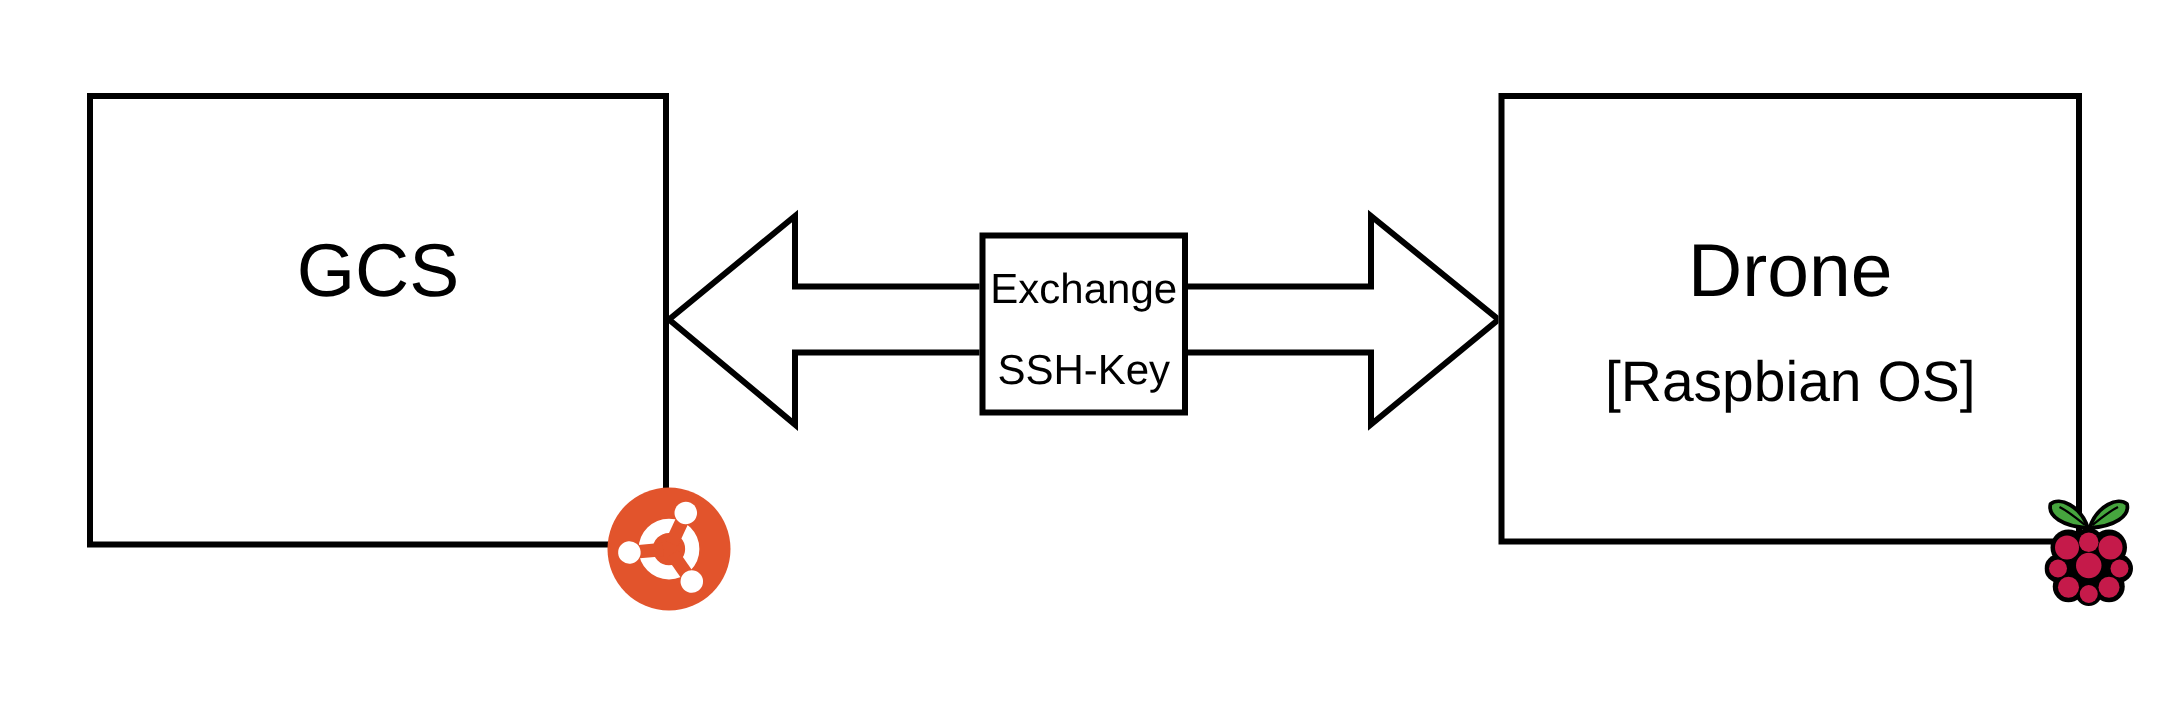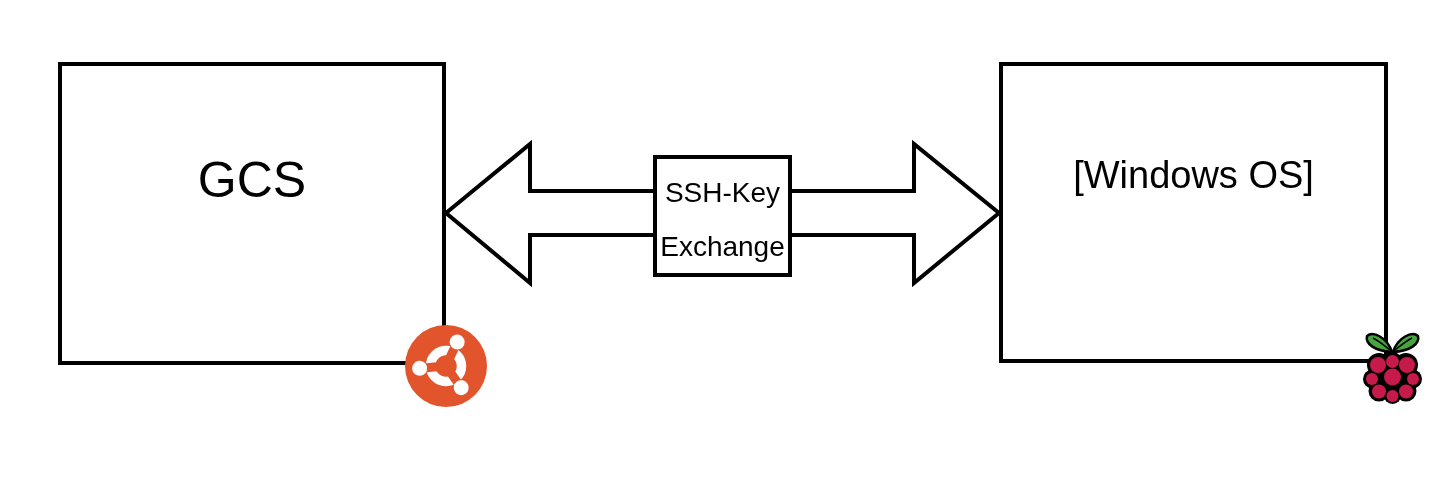--- a/index.html
+++ b/index.html
@@ -33,26 +33,27 @@
 
   <svg class="arrow-svg" viewBox="0 0 1443 483" xmlns="http://www.w3.org/2000/svg">
     <path d="M430,213 L514,144 L514,191 L898,191 L898,144 L983,213 L898,283 L898,235 L514,235 L514,283 Z" fill="#FFFFFF" stroke="#000000" stroke-width="4" stroke-linejoin="miter"></path>
   </svg>
 
   <div class="node node-gcs">
     <div class="node-title">GCS</div>
   </div>
 
   <div class="node node-drone">
-    <div class="node-subtitle">[Windows OS]</div>
+    <div class="node-title">Drone</div>
+    <div class="node-subtitle">[Raspbian OS]</div>
   </div>
 
   <div class="link-label">
+    <div class="link-label-line">Exchange</div>
     <div class="link-label-line">SSH-Key</div>
-    <div class="link-label-line">Exchange</div>
   </div>
 
   <svg class="os-logo ubuntu-logo" viewBox="0 0 84 84" xmlns="http://www.w3.org/2000/svg">
     <circle cx="42" cy="42" r="41" fill="#E2542C"></circle>
     <circle cx="42" cy="42" r="15.5" fill="none" stroke="#FFFFFF" stroke-width="9.5"></circle>
     <g stroke-width="9" stroke="#E2542C">
       <g transform="rotate(-65 42 42)">
           <line x1="46" y1="42" x2="64" y2="42"></line>
         </g>
       <g transform="rotate(55 42 42)">

